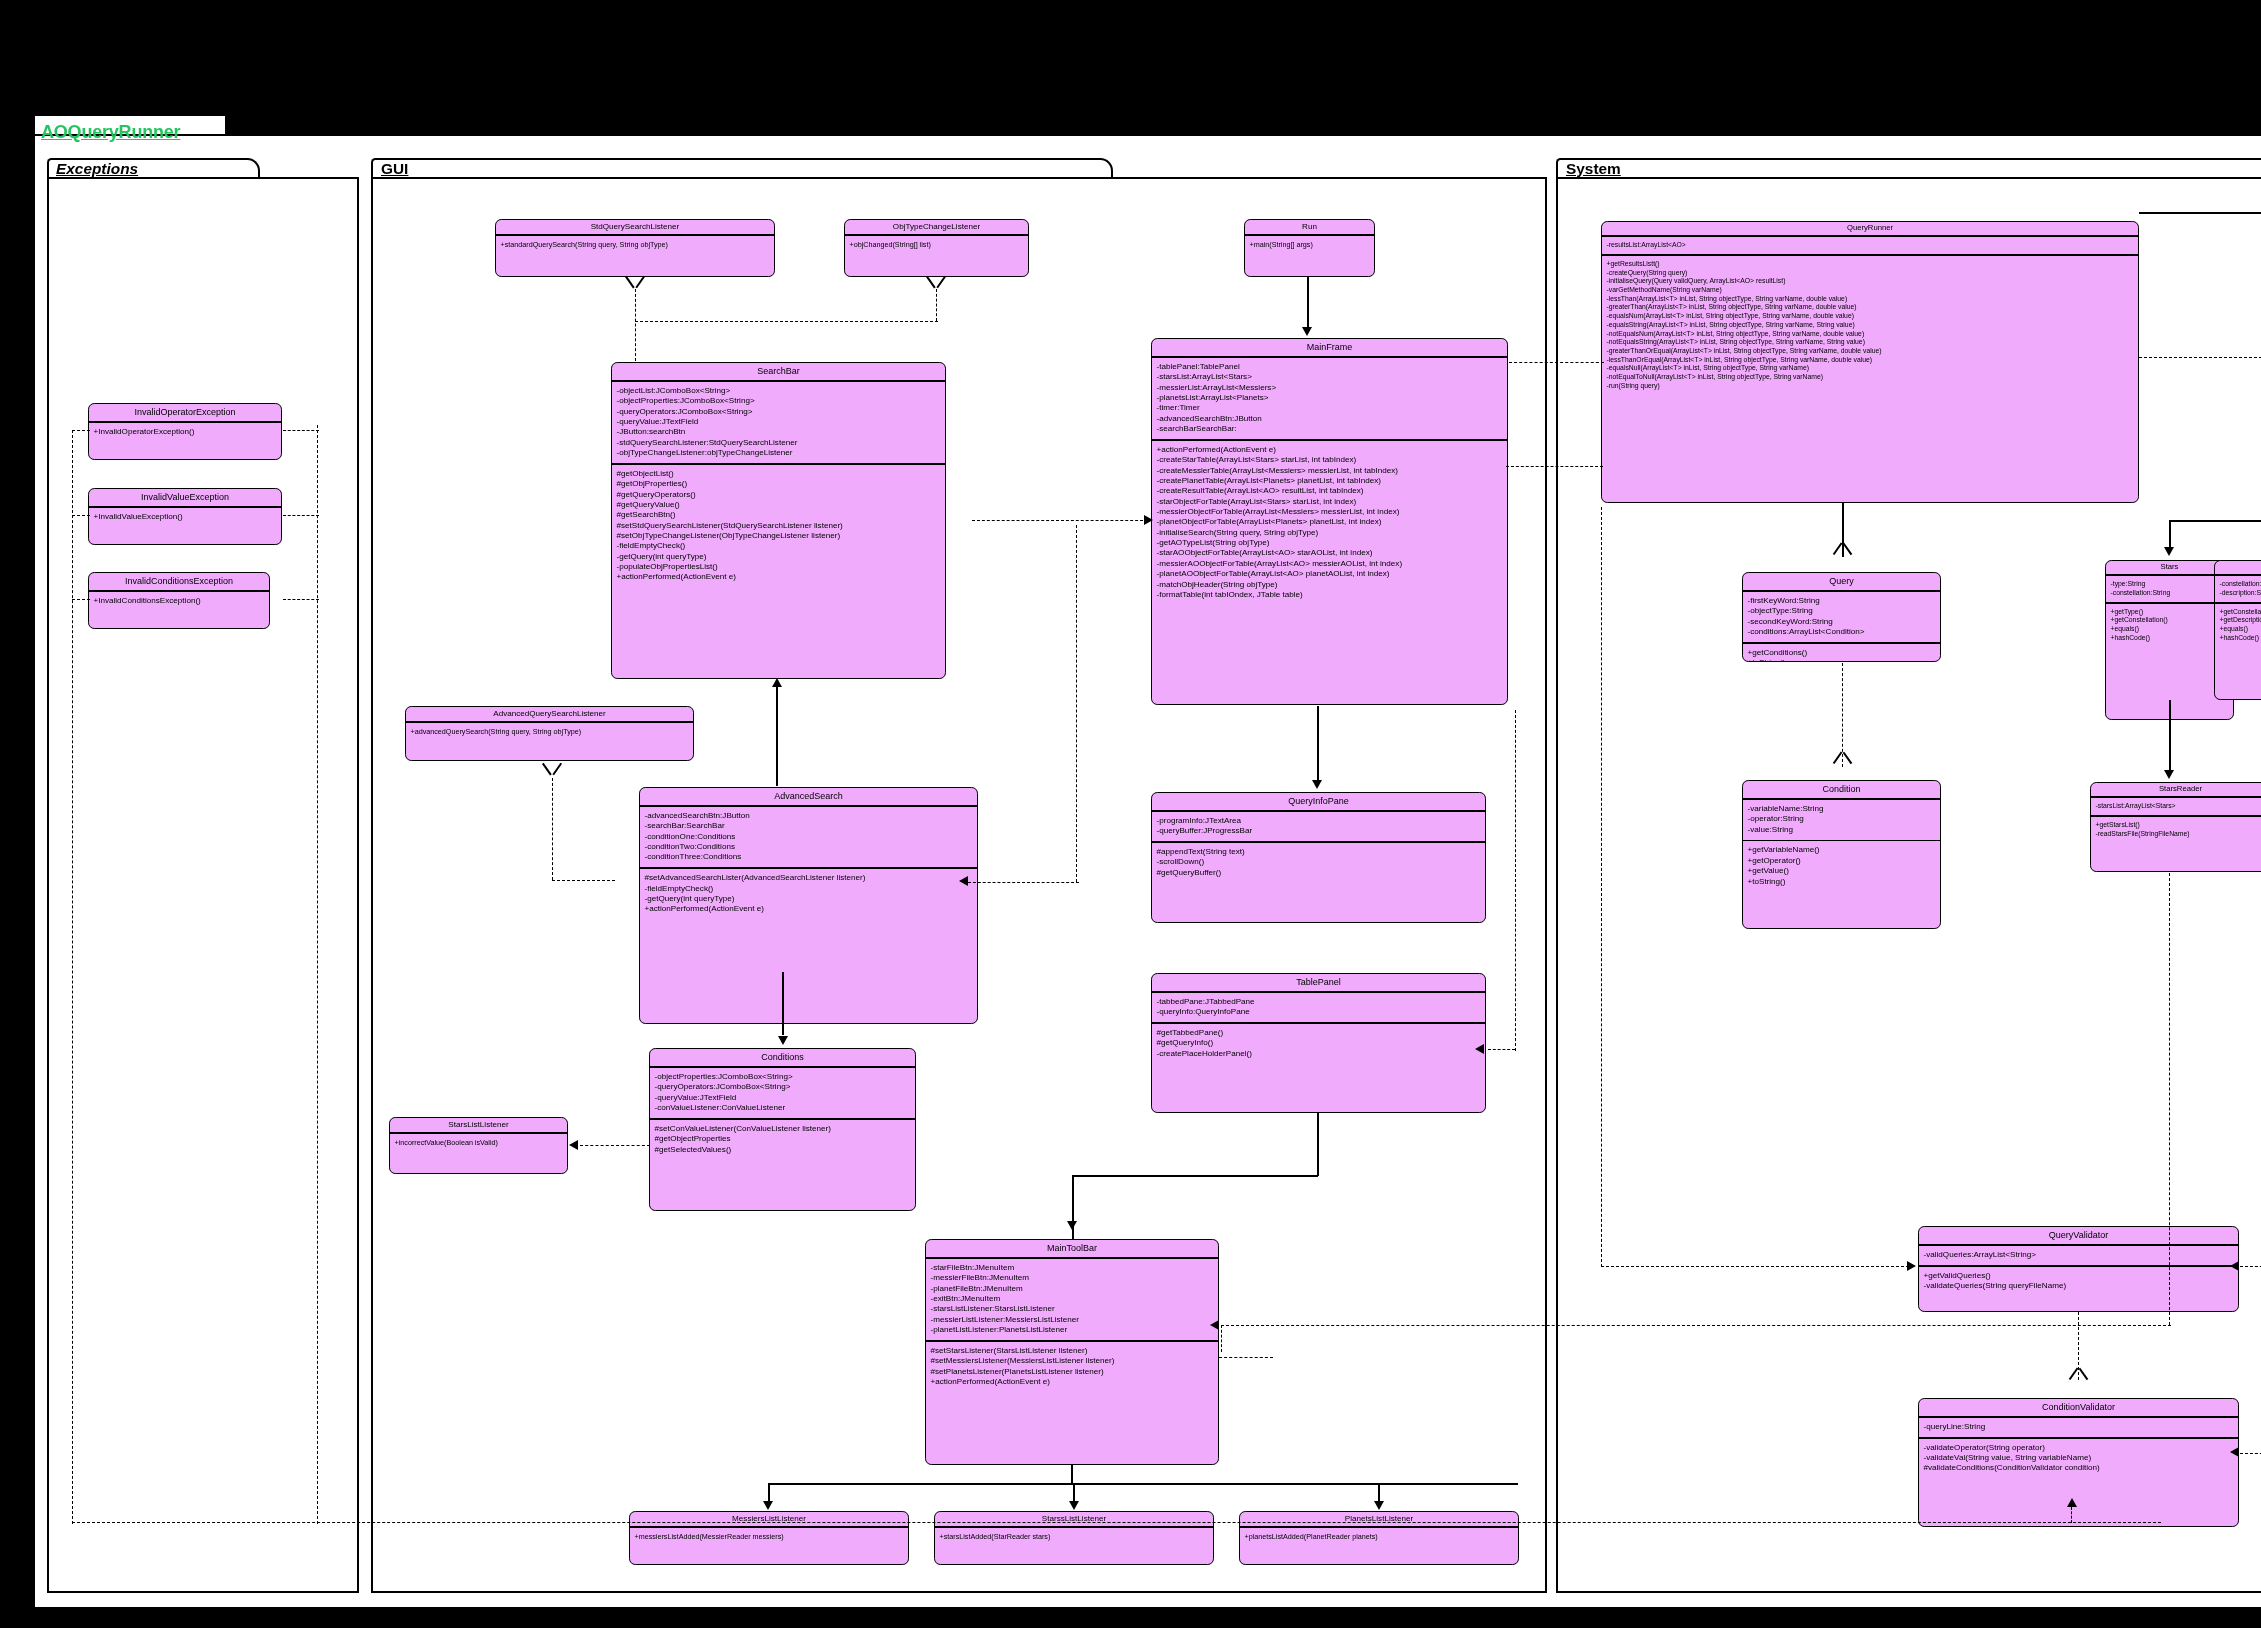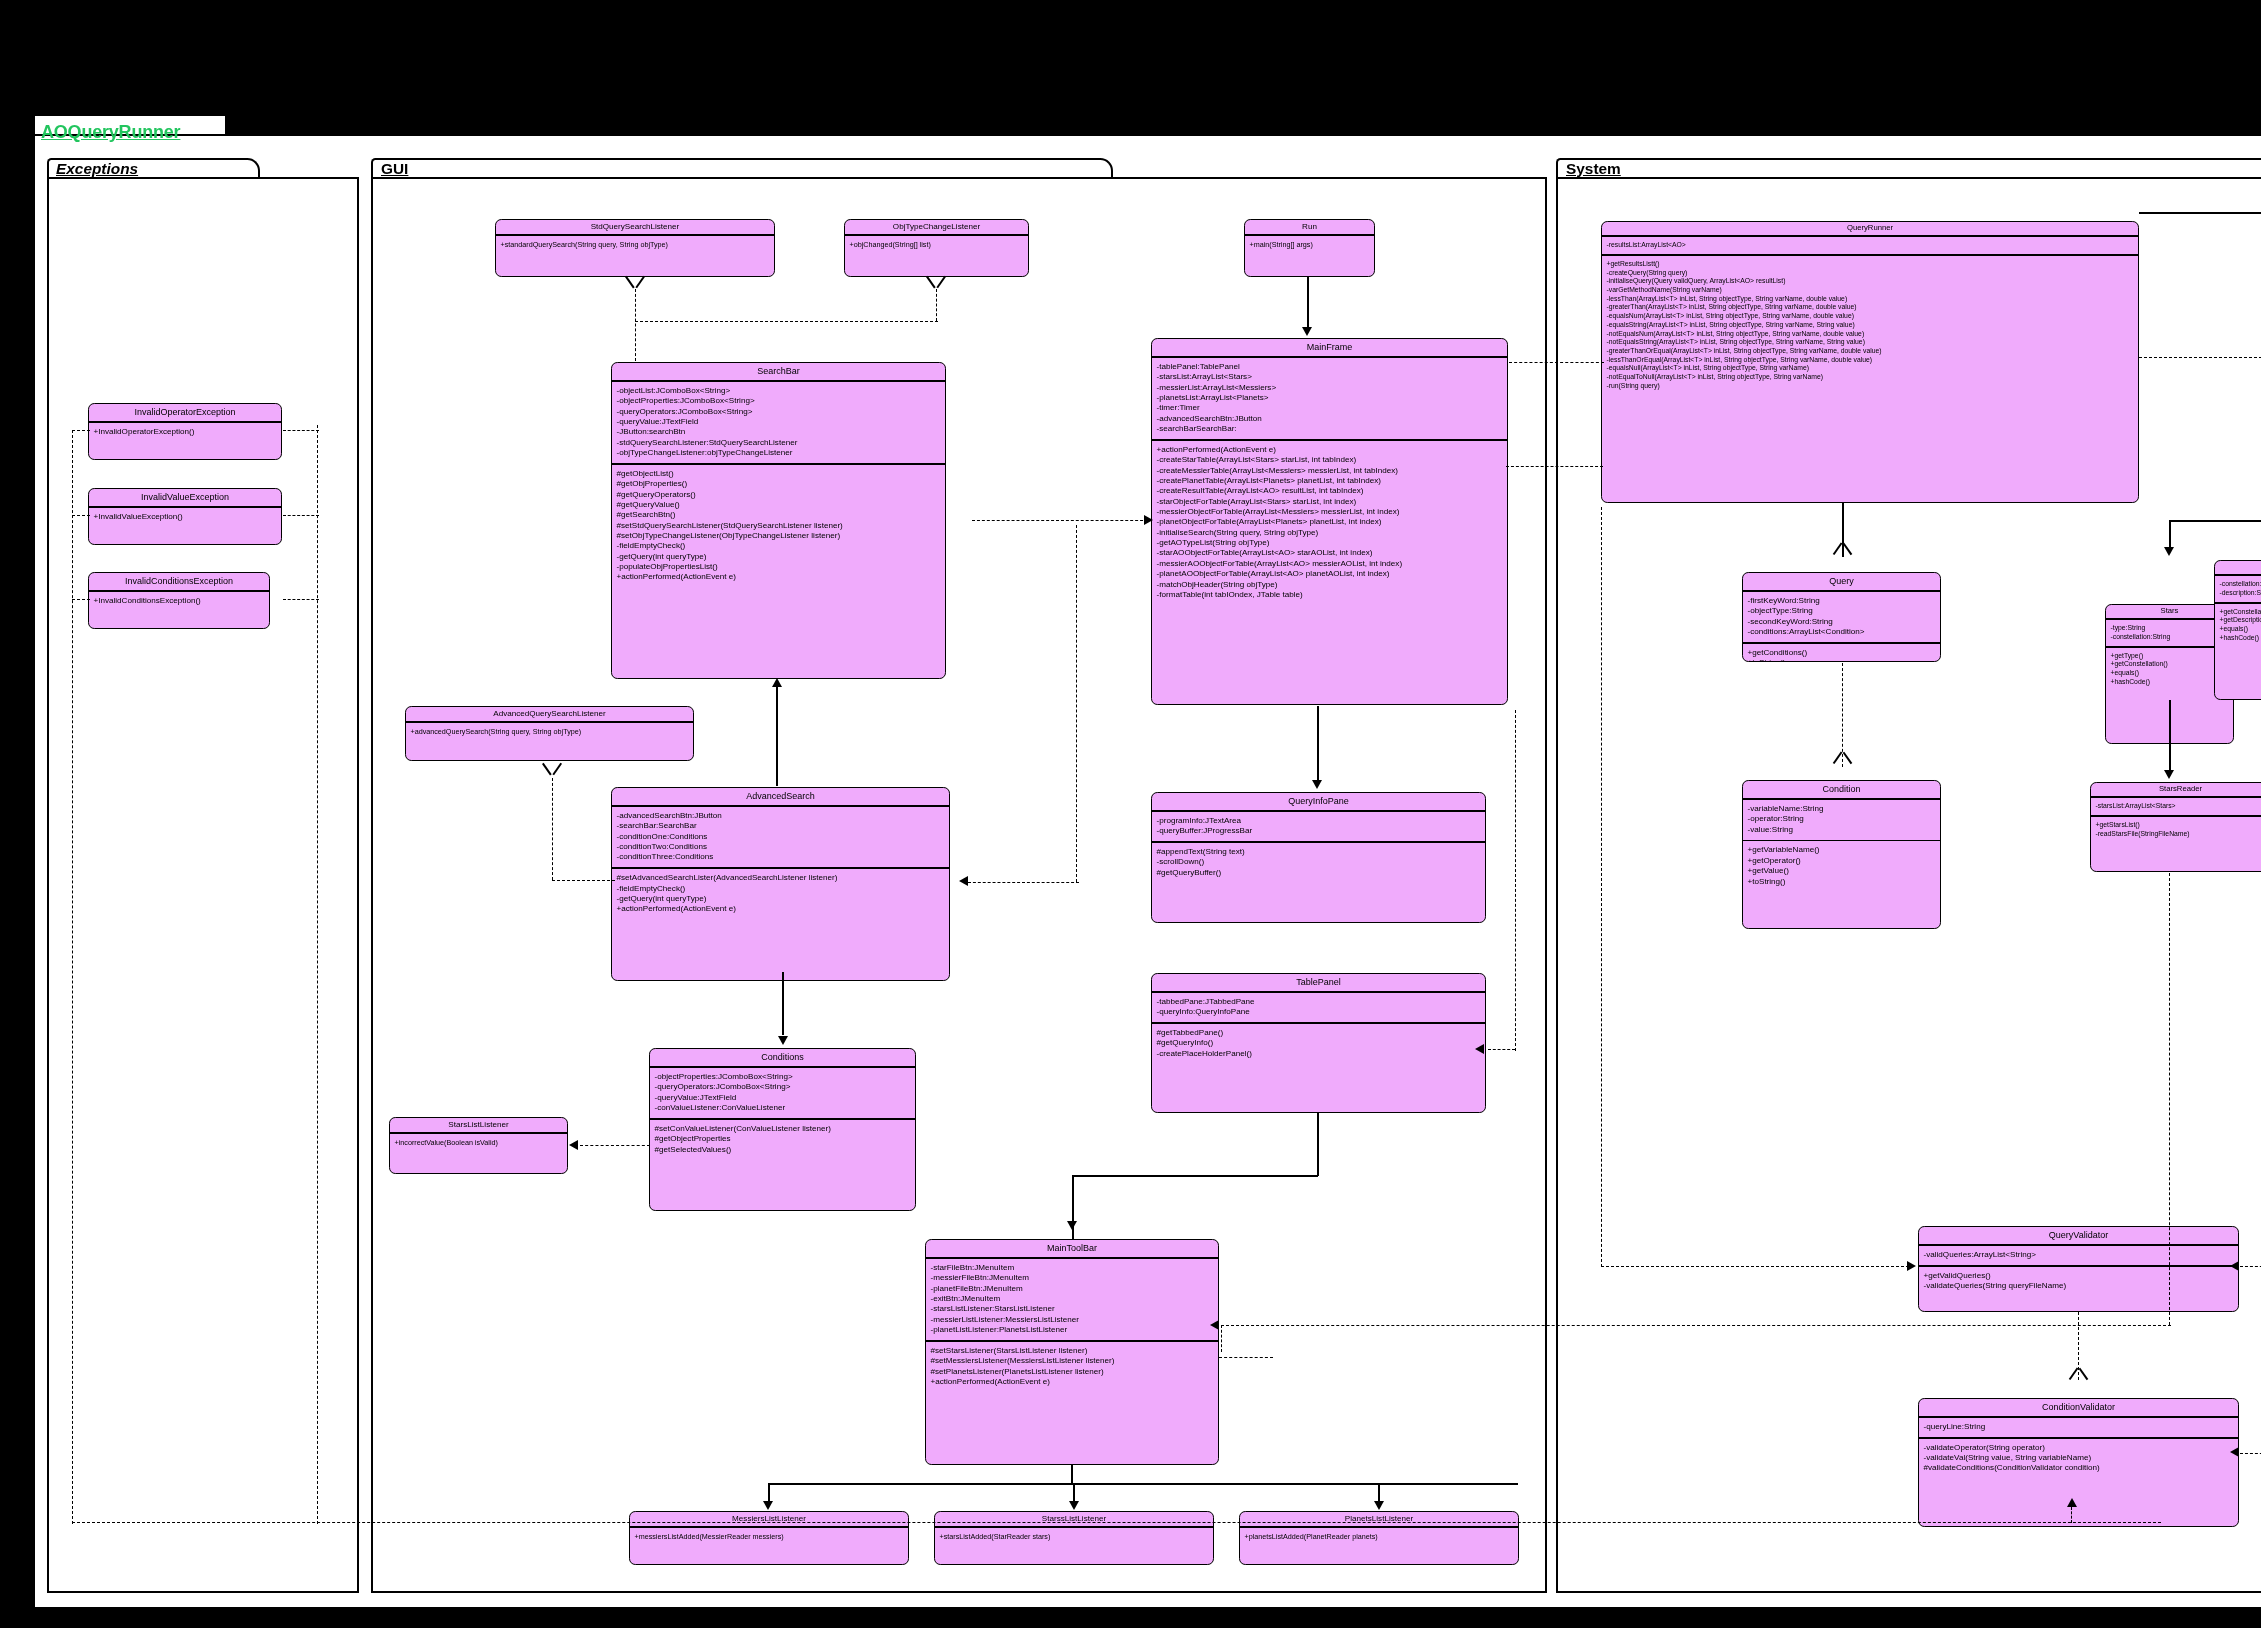--- a/index.html
+++ b/index.html
@@ -192,21 +192,21 @@
   </div>
 
   <div class="cls small" style="left:405px;top:706px;width:289px;height:55px;">
     <div class="cls-name">AdvancedQuerySearchListener</div>
     <div class="cls-sep"></div>
     <div class="cls-sec">
       <div class="ln">+advancedQuerySearch(String query, String objType)</div>
     </div>
   </div>
 
-  <div class="cls" style="left:611px;top:787px;width:339px;height:194px;">
+  <div class="cls" style="left:639px;top:787px;width:339px;height:237px;">
     <div class="cls-name">AdvancedSearch</div>
     <div class="cls-sep"></div>
     <div class="cls-sec">
       <div class="ln">-advancedSearchBtn:JButton</div>
       <div class="ln">-searchBar:SearchBar</div>
       <div class="ln">-conditionOne:Conditions</div>
       <div class="ln">-conditionTwo:Conditions</div>
       <div class="ln">-conditionThree:Conditions</div>
     </div>
     <div class="cls-sep"></div>
@@ -370,21 +370,21 @@
     </div>
     <div class="cls-sep"></div>
     <div class="cls-sec">
       <div class="ln">+getVariableName()</div>
       <div class="ln">+getOperator()</div>
       <div class="ln">+getValue()</div>
       <div class="ln">+toString()</div>
     </div>
   </div>
 
-  <div class="cls tiny" style="left:2105px;top:560px;width:129px;height:140px;margin-top:44px;">
+  <div class="cls tiny" style="left:2105px;top:560px;width:129px;height:160px;">
     <div class="cls-name">Stars</div>
     <div class="cls-sep"></div>
     <div class="cls-sec">
       <div class="ln">-type:String</div>
       <div class="ln">-constellation:String</div>
     </div>
     <div class="cls-sep"></div>
     <div class="cls-sec">
       <div class="ln">+getType()</div>
       <div class="ln">+getConstellation()</div>

